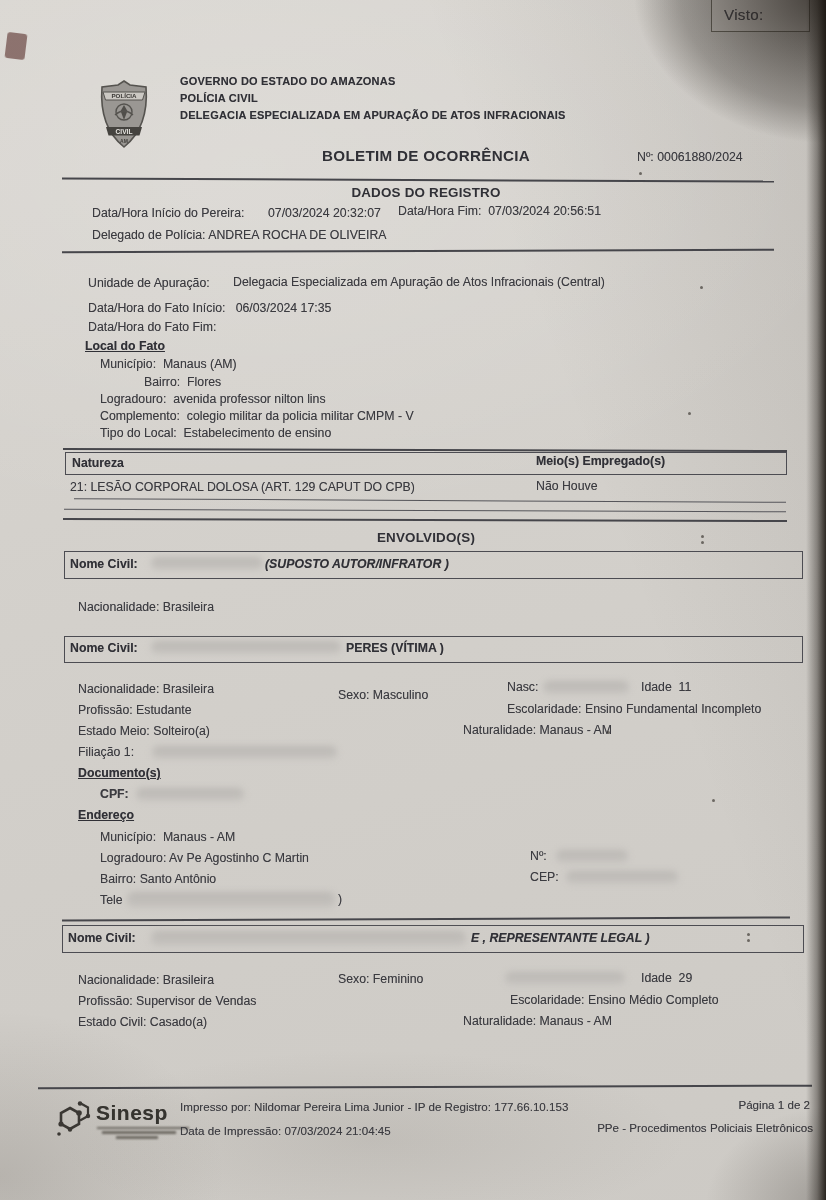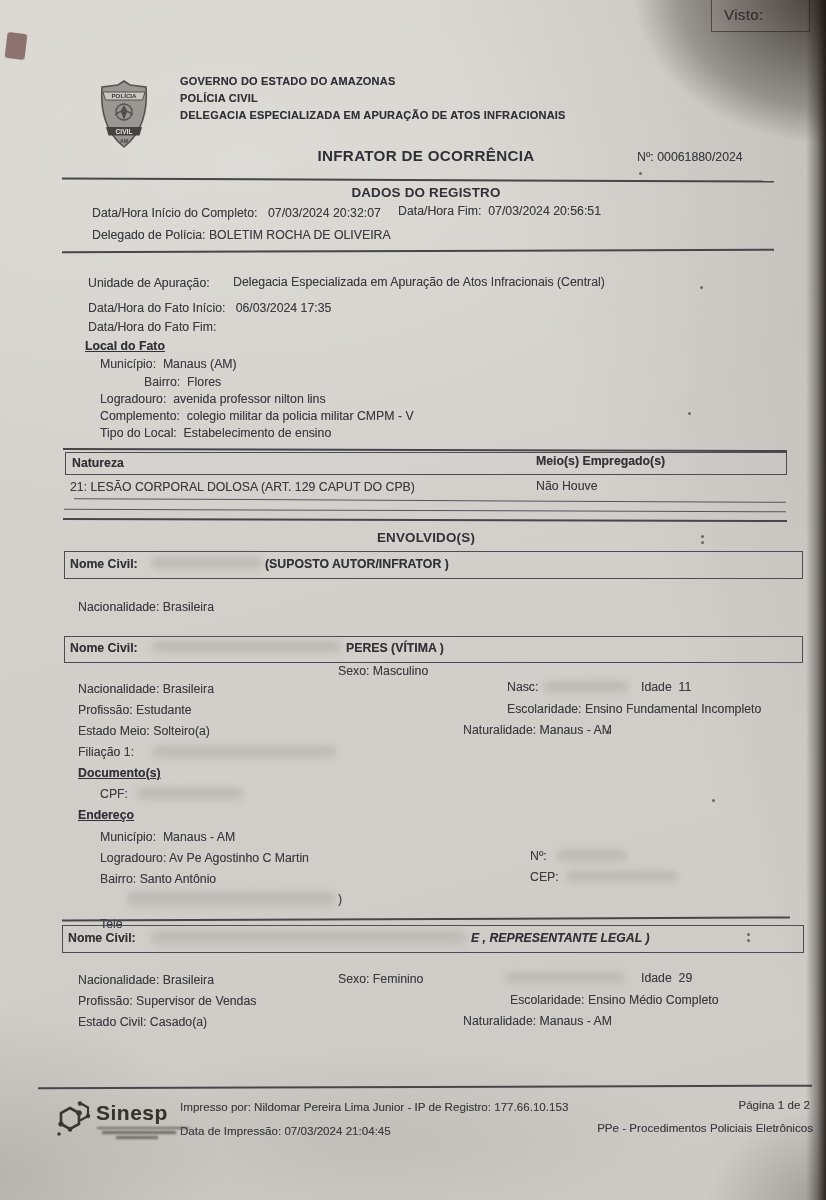--- a/index.html
+++ b/index.html
@@ -77,29 +77,29 @@
     <path d="M22 37 Q31 29 40 37" fill="none" stroke="#55534f" stroke-width="1.4"></path>
     <path d="M13 49 L49 49 L46.5 57.5 L15.5 57.5 Z" fill="#45433f" stroke="#38363300"></path>
     <text x="31" y="55.7" font-size="6.6" font-weight="bold" text-anchor="middle" fill="#e9e7e3" font-family="Liberation Sans, sans-serif">CIVIL</text>
     <text x="31" y="64.5" font-size="5" font-weight="bold" text-anchor="middle" fill="#3f3d39" font-family="Liberation Sans, sans-serif">AM</text>
   </svg>
 
   <span class="at b fs-org" style="left:180px; top:75px;">GOVERNO DO ESTADO DO AMAZONAS</span>
   <span class="at b fs-org" style="left:180px; top:92px;">POLÍCIA CIVIL</span>
   <span class="at b fs-org" style="left:180px; top:109px;">DELEGACIA ESPECIALIZADA EM APURAÇÃO DE ATOS INFRACIONAIS</span>
 
-  <div class="center b fs-title" style="top:147px;">INFRATOR DE OCORRÊNCIA</div>
+  <div class="center b fs-title" style="top:147px;">BOLETIM DE OCORRÊNCIA</div>
   <span class="at fs-body" style="left:637px; top:150px;">Nº: 00061880/2024</span>
 
   <div class="rule" style="left:62px; top:179px; width:712px; transform:rotate(0.25deg);"></div>
   <div class="center b fs-sec" style="top:185px;">DADOS DO REGISTRO</div>
-  <span class="at fs-body" style="left:92px;  top:206px;">Data/Hora Início do Completo:</span>
+  <span class="at fs-body" style="left:92px;  top:206px;">Data/Hora Início do Pereira:</span>
   <span class="at fs-body" style="left:268px; top:206px;">07/03/2024 20:32:07</span>
   <span class="at fs-body" style="left:398px; top:204px;">Data/Hora Fim:  07/03/2024 20:56:51</span>
-  <span class="at fs-body" style="left:92px;  top:228px;">Delegado de Polícia: BOLETIM ROCHA DE OLIVEIRA</span>
+  <span class="at fs-body" style="left:92px;  top:228px;">Delegado de Polícia: ANDREA ROCHA DE OLIVEIRA</span>
 
   <div class="rule" style="left:62px; top:250px; width:712px; transform:rotate(-0.2deg);"></div>
   <span class="at fs-body" style="left:88px;  top:276px;">Unidade de Apuração:</span>
   <span class="at fs-body" style="left:233px; top:275px;">Delegacia Especializada em Apuração de Atos Infracionais (Central)</span>
   <span class="at fs-body" style="left:88px;  top:301px;">Data/Hora do Fato Início:   06/03/2024 17:35</span>
   <span class="at fs-body" style="left:88px;  top:320px;">Data/Hora do Fato Fim:</span>
   <span class="at b u fs-body" style="left:85px; top:339px;">Local do Fato</span>
   <span class="at fs-body" style="left:100px; top:357px;">Município:  Manaus (AM)</span>
   <span class="at fs-body" style="left:100px; top:375px;margin-left:44px;">Bairro:  Flores</span>
   <span class="at fs-body" style="left:100px; top:392px;">Logradouro:  avenida professor nilton lins</span>
@@ -115,52 +115,52 @@
   <span class="at fs-body" style="left:536px; top:479px;">Não Houve</span>
   <div class="rule thin" style="left:74px; top:500px; width:712px; transform:rotate(0.3deg);"></div>
   <div class="rule thin" style="left:64px; top:510px; width:722px; transform:rotate(0.2deg);"></div>
   <div class="rule" style="left:63px; top:519px; width:724px; height:1.9px; transform:rotate(0.15deg);"></div>
 
   <div class="center b fs-sec" style="top:530px;">ENVOLVIDO(S)</div>
 
   <div class="obox" style="left:64px; top:551px; width:737px; height:26px;">
     <span class="at b fs-body" style="left:5px; top:5px;">Nome Civil:</span>
     <div class="redact" style="left:86px; top:5px; width:112px;"></div>
-    <span class="at b fs-body" style="left:200px; top:5px;">(SUPOSTO AUTOR/INFRATOR )</span>
+    <span class="at b fs-body" style="left:200px; top:5px;font-style:italic;">(SUPOSTO AUTOR/INFRATOR )</span>
   </div>
   <span class="at fs-body" style="left:78px; top:600px;">Nacionalidade: Brasileira</span>
 
   <div class="obox" style="left:64px; top:636px; width:737px; height:25px;">
     <span class="at b fs-body" style="left:5px; top:4px;">Nome Civil: </span>
     <div class="redact" style="left:86px; top:4px; width:190px;"></div>
     <span class="at b fs-body" style="left:281px; top:4px;">PERES (VÍTIMA )</span>
   </div>
   <span class="at fs-body" style="left:78px;  top:682px;">Nacionalidade: Brasileira</span>
-  <span class="at fs-body" style="left:338px; top:664px;">Sexo: Masculino</span>
+  <span class="at fs-body" style="left:338px; top:688px;">Sexo: Masculino</span>
   <span class="at fs-body" style="left:507px; top:680px;">Nasc:</span>
   <div class="redact" style="left:543px; top:681px; width:86px;"></div>
   <span class="at fs-body" style="left:641px; top:680px;">Idade  11</span>
   <span class="at fs-body" style="left:78px;  top:703px;">Profissão: Estudante</span>
   <span class="at fs-body" style="left:507px; top:702px;">Escolaridade: Ensino Fundamental Incompleto</span>
   <span class="at fs-body" style="left:78px;  top:724px;">Estado Meio: Solteiro(a)</span>
   <span class="at fs-body" style="left:463px; top:723px;">Naturalidade: Manaus - AM</span>
   <span class="at fs-body" style="left:78px;  top:745px;">Filiação 1:</span>
   <div class="redact" style="left:152px; top:746px; width:185px;"></div>
   <span class="at b u fs-body" style="left:78px; top:766px;">Documento(s)</span>
-  <span class="at fs-body" style="left:100px; top:787px;">CPF:</span>
+  <span class="at fs-body" style="left:100px; top:787px;font-weight:bold;">CPF:</span>
   <div class="redact" style="left:136px; top:788px; width:108px;"></div>
   <span class="at b u fs-body" style="left:78px; top:808px;">Endereço</span>
   <span class="at fs-body" style="left:100px; top:830px;">Município:  Manaus - AM</span>
   <span class="at fs-body" style="left:100px; top:851px;">Logradouro: Av Pe Agostinho C Martin</span>
   <span class="at fs-body" style="left:530px; top:849px;">Nº:</span>
   <div class="redact" style="left:556px; top:850px; width:72px;"></div>
   <span class="at fs-body" style="left:100px; top:872px;">Bairro: Santo Antônio</span>
   <span class="at fs-body" style="left:530px; top:870px;">CEP:</span>
   <div class="redact" style="left:566px; top:871px; width:112px;"></div>
-  <span class="at fs-body" style="left:100px; top:893px;margin-top:24px;">Tele</span>
+  <span class="at fs-body" style="left:100px; top:893px;">Tele</span>
   <div class="redact" style="left:127px; top:892px; width:208px; height:16px;"></div>
   <span class="at fs-body" style="left:338px; top:892px;">)</span>
 
   <div class="rule" style="left:62px; top:918px; width:728px; height:2.2px; transform:rotate(-0.25deg);"></div>
   <div class="obox" style="left:62px; top:925px; width:740px; height:26px;">
     <span class="at b fs-body" style="left:5px; top:5px;">Nome Civil: </span>
     <div class="redact" style="left:88px; top:5px; width:315px; height:15px;"></div>
     <span class="at b fs-body" style="left:408px; top:5px;font-style:italic;">E , REPRESENTANTE LEGAL )</span>
   </div>
   <span class="at fs-body" style="left:78px;  top:973px;">Nacionalidade: Brasileira</span>

